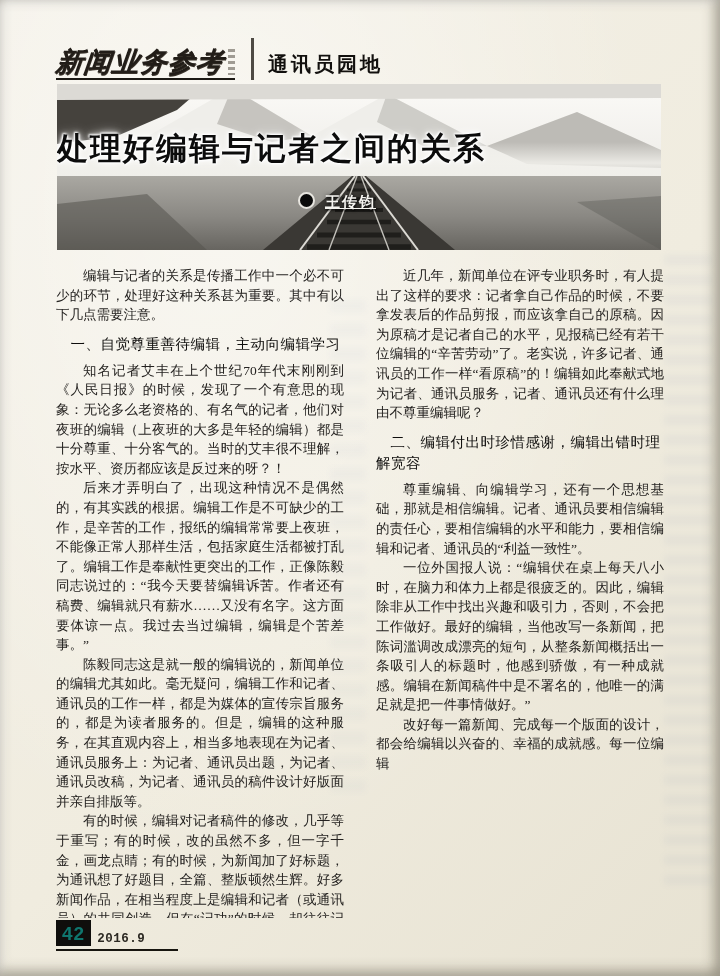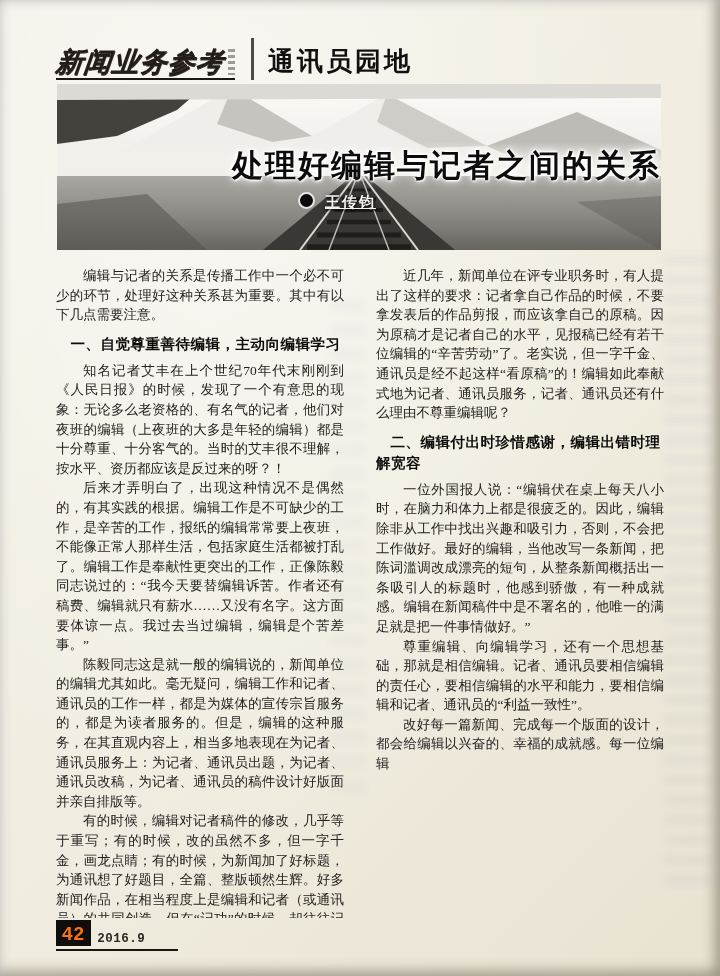--- a/index.html
+++ b/index.html
@@ -36,34 +36,33 @@
     white-space:nowrap;
   }
   .logo-sub{
     width:7px;height:26px;margin-left:4px;margin-bottom:1px;
     background:repeating-linear-gradient(180deg,#8a857c 0 3px,rgba(0,0,0,0) 3px 6px);
     opacity:.8;
   }
   .header-divider{width:3px;height:42px;background:#4e4a44;margin:0 14px 0 16px;}
   .section-title{
     font-family:"Liberation Sans","DejaVu Sans",sans-serif;
-    font-weight:700;font-size:26px;color:#12100e;letter-spacing:3px;
+    font-weight:700;font-size:20px;color:#12100e;letter-spacing:3px;
     line-height:1;padding-bottom:6px;white-space:nowrap;
   }
 
   
   .banner{position:absolute;top:84px;left:57px;width:604px;height:166px;overflow:hidden;background:#9b9994;}
   .banner svg{position:absolute;inset:0;width:100%;height:100%;}
   .banner-title{
-    position:absolute;top:44px;left:0;right:0;text-align:right;
+    position:absolute;top:44px;left:0;right:0;text-align:left;
     font-family:"Liberation Sans","DejaVu Sans",sans-serif;
     font-weight:700;font-size:31px;letter-spacing:2px;color:#0c0c0c;
     text-shadow:0 0 3px #ffffff,0 0 6px #ffffff,1px 1px 2px #ffffff,-1px -1px 2px #ffffff,0 0 12px rgba(255,255,255,.9);
     white-space:nowrap;
-    margin-top:17px;
   }
   .banner-author{
     position:absolute;top:108px;left:0;right:44px;text-align:center;
     font-family:"Liberation Sans","DejaVu Sans",sans-serif;
     font-weight:700;font-size:15px;color:#f5f4f0;letter-spacing:2px;
     text-shadow:1px 1px 2px rgba(0,0,0,.85),0 0 4px rgba(0,0,0,.6);
     text-decoration:underline;
   }
   .author-bullet{
     display:inline-block;width:13px;height:13px;border-radius:50%;
@@ -75,29 +74,29 @@
   .article{position:absolute;top:266px;left:56px;width:608px;height:652px;display:flex;gap:32px;}
   .col{width:296px;overflow:hidden;}
   .col p{
     margin:0;text-indent:2em;text-align:justify;
     font-size:13.5px;line-height:19.6px;color:#242220;
     font-family:"Liberation Serif","DejaVu Serif",serif;
   }
   .col h3{
     margin:9px 0 6px 0;text-indent:1em;
     font-family:"Liberation Sans","DejaVu Sans",sans-serif;
-    font-weight:700;font-size:14.5px;line-height:21px;color:#0e0d0c;
+    font-weight:400;font-size:14.5px;line-height:21px;color:#0e0d0c;
     letter-spacing:.5px;
   }
 
   
   .footer{position:absolute;left:56px;top:920px;display:flex;align-items:flex-end;gap:6px;
           border-bottom:2.5px solid #17150f;padding-bottom:3px;min-width:122px;}
   .page-number{
-    background:#0f0e0c;color:#f97316;
+    background:#0f0e0c;color:#0f766e;
     font-family:"Liberation Sans","DejaVu Sans",sans-serif;
     font-weight:700;font-size:19px;line-height:1;padding:4px 6px 3px 6px;letter-spacing:1px;
   }
   .issue{
     font-family:Liberation Mono, monospace;
     font-weight:700;font-size:12.5px;color:#2b2822;letter-spacing:.5px;line-height:1;
     padding-bottom:1px;
   }
 </style>
 </head>
@@ -182,24 +181,24 @@
   <div class="article">
     <div class="col" id="col-left">
         <p>编辑与记者的关系是传播工作中一个必不可少的环节，处理好这种关系甚为重要。其中有以下几点需要注意。</p>
         <h3>一、自觉尊重善待编辑，主动向编辑学习</h3>
         <p>知名记者艾丰在上个世纪70年代末刚刚到《人民日报》的时候，发现了一个有意思的现象：无论多么老资格的、有名气的记者，他们对夜班的编辑（上夜班的大多是年轻的编辑）都是十分尊重、十分客气的。当时的艾丰很不理解，按水平、资历都应该是反过来的呀？！</p>
         <p>后来才弄明白了，出现这种情况不是偶然的，有其实践的根据。编辑工作是不可缺少的工作，是辛苦的工作，报纸的编辑常常要上夜班，不能像正常人那样生活，包括家庭生活都被打乱了。编辑工作是奉献性更突出的工作，正像陈毅同志说过的：“我今天要替编辑诉苦。作者还有稿费、编辑就只有薪水……又没有名字。这方面要体谅一点。我过去当过编辑，编辑是个苦差事。”</p>
         <p>陈毅同志这是就一般的编辑说的，新闻单位的编辑尤其如此。毫无疑问，编辑工作和记者、通讯员的工作一样，都是为媒体的宣传宗旨服务的，都是为读者服务的。但是，编辑的这种服务，在其直观内容上，相当多地表现在为记者、通讯员服务上：为记者、通讯员出题，为记者、通讯员改稿，为记者、通讯员的稿件设计好版面并亲自排版等。</p>
         <p>有的时候，编辑对记者稿件的修改，几乎等于重写；有的时候，改的虽然不多，但一字千金，画龙点睛；有的时候，为新闻加了好标题，为通讯想了好题目，全篇、整版顿然生辉。好多新闻作品，在相当程度上是编辑和记者（或通讯员）的共同创造。但在“记功”的时候，却往往记在记者、通讯员他们一方的名下了。</p>
       </div>
     <div class="col" id="col-right">
-        <p>近几年，新闻单位在评专业职务时，有人提出了这样的要求：记者拿自己作品的时候，不要拿发表后的作品剪报，而应该拿自己的原稿。因为原稿才是记者自己的水平，见报稿已经有若干位编辑的“辛苦劳动”了。老实说，但一字千金、通讯员是经不起这样“看原稿”的！编辑如此奉献式地为记者、通讯员服务，记者、通讯员还有什么理由不尊重编辑呢？</p>
+        <p>近几年，新闻单位在评专业职务时，有人提出了这样的要求：记者拿自己作品的时候，不要拿发表后的作品剪报，而应该拿自己的原稿。因为原稿才是记者自己的水平，见报稿已经有若干位编辑的“辛苦劳动”了。老实说，许多记者、通讯员的工作一样“看原稿”的！编辑如此奉献式地为记者、通讯员服务，记者、通讯员还有什么理由不尊重编辑呢？</p>
         <h3>二、编辑付出时珍惜感谢，编辑出错时理解宽容</h3>
+        <p>尊重编辑、向编辑学习，还有一个思想基础，那就是相信编辑。记者、通讯员要相信编辑的责任心，要相信编辑的水平和能力，要相信编辑和记者、通讯员的“利益一致性”。</p>
         <p>一位外国报人说：“编辑伏在桌上每天八小时，在脑力和体力上都是很疲乏的。因此，编辑除非从工作中找出兴趣和吸引力，否则，不会把工作做好。最好的编辑，当他改写一条新闻，把陈词滥调改成漂亮的短句，从整条新闻概括出一条吸引人的标题时，他感到骄傲，有一种成就感。编辑在新闻稿件中是不署名的，他唯一的满足就是把一件事情做好。”</p>
-        <p>尊重编辑、向编辑学习，还有一个思想基础，那就是相信编辑。记者、通讯员要相信编辑的责任心，要相信编辑的水平和能力，要相信编辑和记者、通讯员的“利益一致性”。</p>
         <p>改好每一篇新闻、完成每一个版面的设计，都会给编辑以兴奋的、幸福的成就感。每一位编辑</p>
       </div>
   </div>
 
   <div class="footer">
     <span class="page-number">42</span>
     <span class="issue">2016.9</span>
   </div>
 
 </div>

